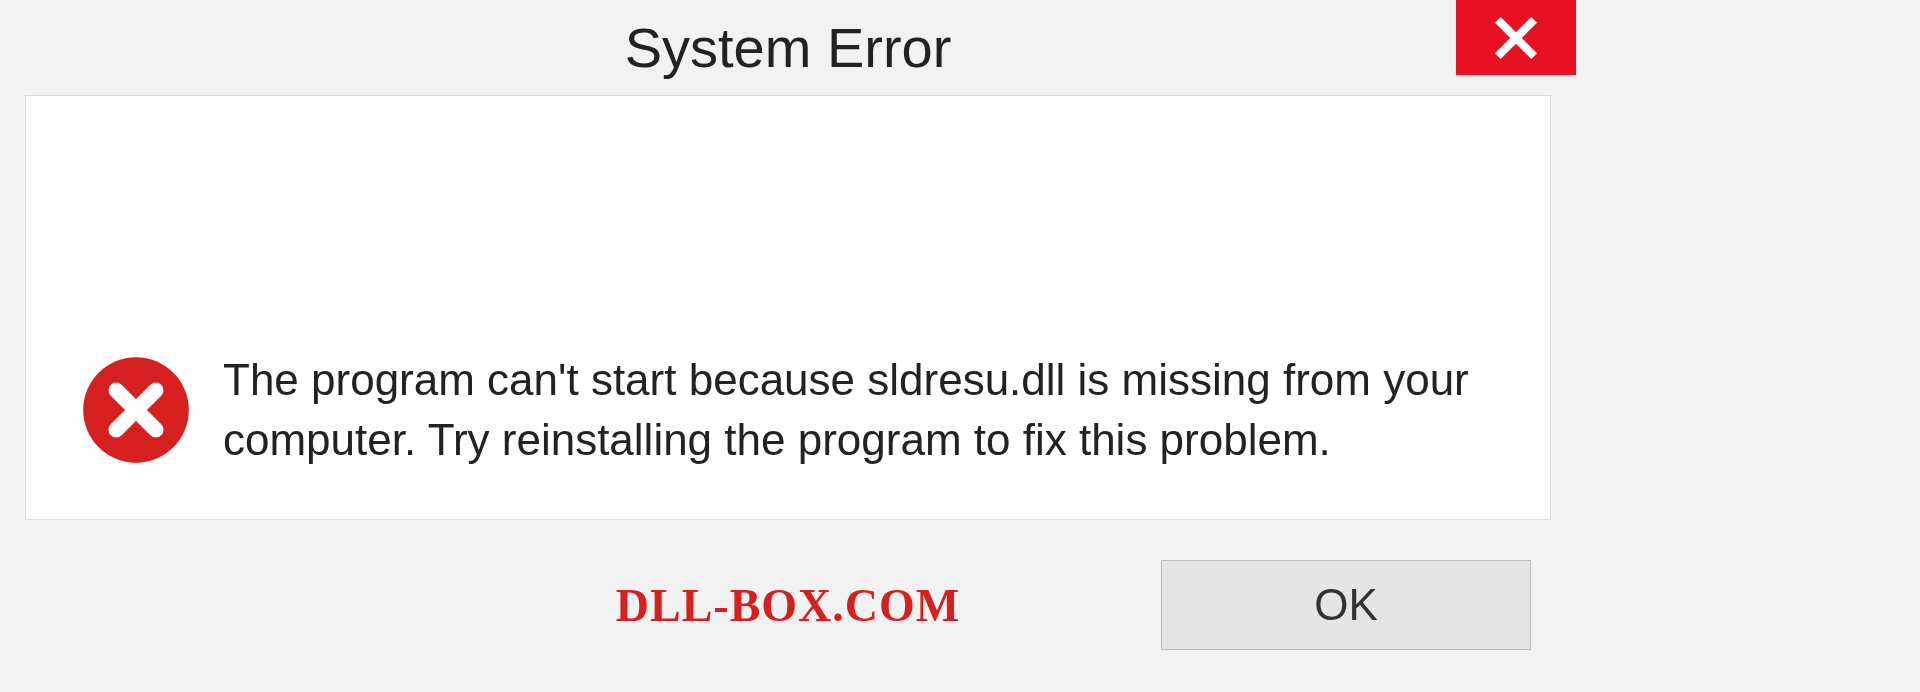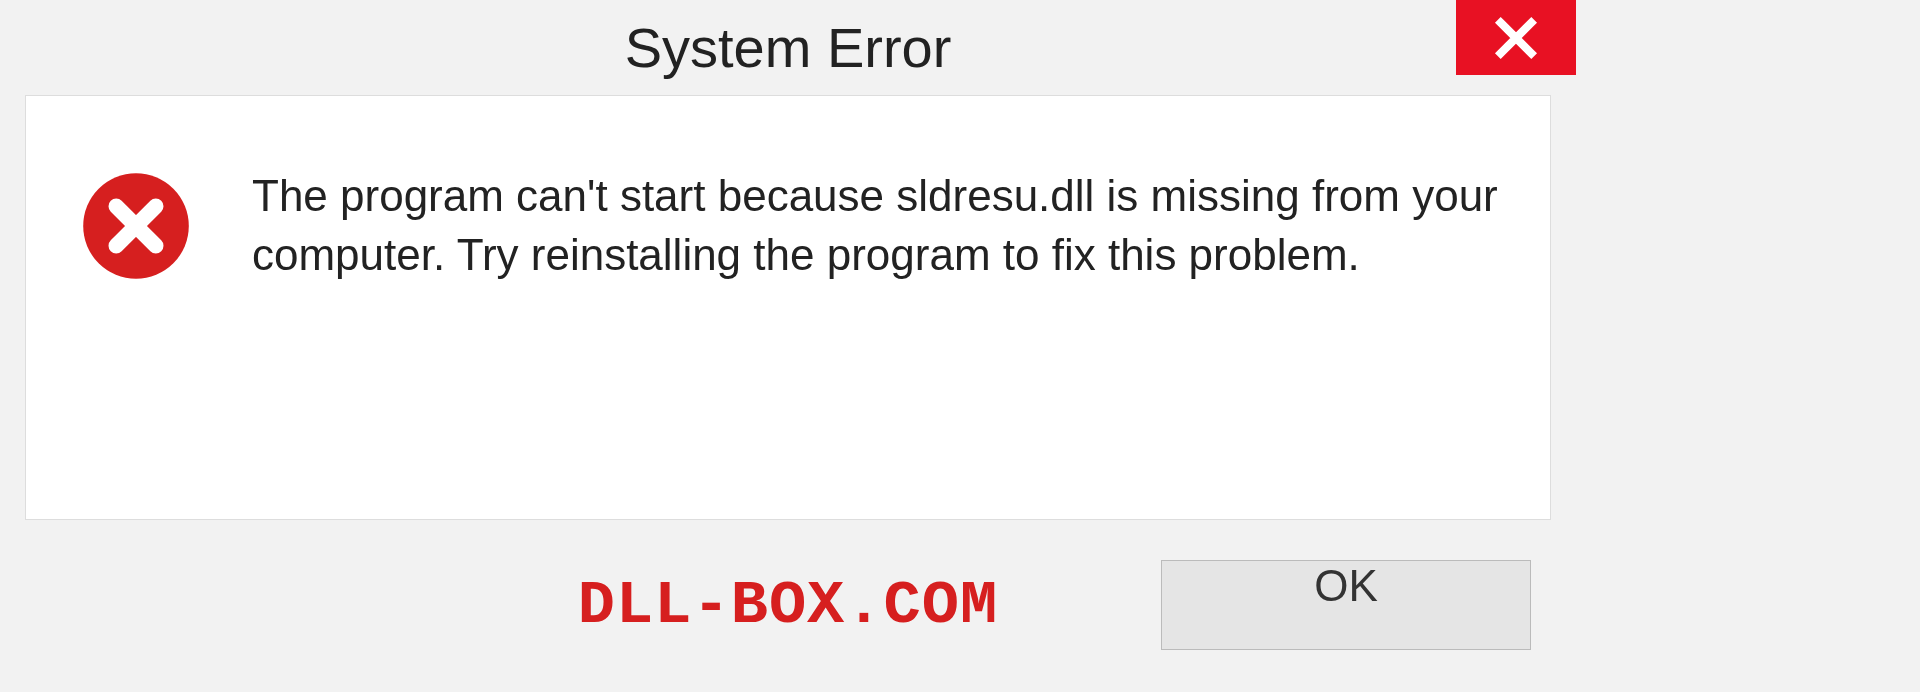--- a/index.html
+++ b/index.html
@@ -44,22 +44,22 @@
     width: 46px;
     height: 46px;
   }
   .content-panel {
     margin: 0 25px;
     background: #ffffff;
     border: 1px solid #ddd;
     height: 425px;
     padding: 70px 24px 50px 55px;
     display: flex;
-    align-items: flex-start;
-    gap: 61px;
+    align-items: flex-end;
+    gap: 32px;
   }
   .err-circle {
     flex: 0 0 auto;
     margin-top: 5px;
   }
   .err-circle svg {
     width: 110px;
     height: 110px;
   }
   .message {
@@ -74,35 +74,35 @@
     display: flex;
     align-items: center;
     justify-content: flex-end;
     padding: 0 45px 0 0;
     position: relative;
   }
   .watermark {
     position: absolute;
     left: 50%;
     transform: translateX(-50%);
-    font-family: Liberation Mono, monospace;
-    font-size: 62px;
+    font-family: Liberation Serif, serif;
+    font-size: 46px;
     font-weight: 900;
     letter-spacing: 1px;
     color: #d61f1f;
   }
   .ok-btn {
     width: 370px;
     height: 90px;
     background: #e5e5e5;
     border: 1px solid #bbb;
     font-size: 44px;
     color: #333;
     display: flex;
-    align-items: flex-start;
+    align-items: center;
     justify-content: center;
     cursor: pointer;
   }
 </style>
 </head>
 <body>
 
 <div class="dialog">
 
   <div class="titlebar">

